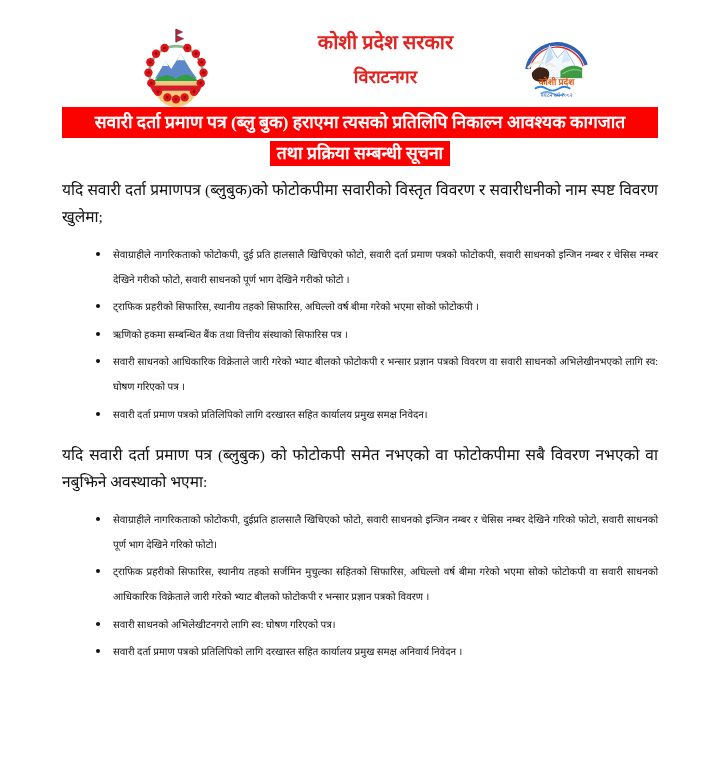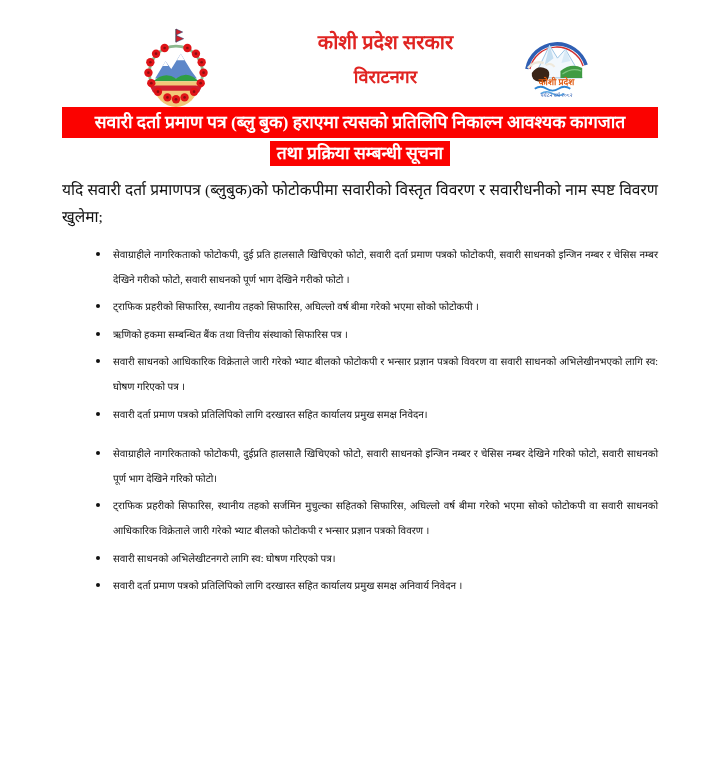--- a/index.html
+++ b/index.html
@@ -201,20 +201,21 @@
 
     <p class="intro">यदि सवारी दर्ता प्रमाणपत्र (ब्लुबुक)को फोटोकपीमा सवारीको विस्तृत विवरण र सवारीधनीको नाम स्पष्ट विवरण खुलेमा;</p>
     <ul class="doc-list">
       <li>सेवाग्राहीले नागरिकताको फोटोकपी, दुई प्रति हालसालै खिचिएको फोटो, सवारी दर्ता प्रमाण पत्रको फोटोकपी, सवारी साधनको इन्जिन नम्बर र चेसिस नम्बर देखिने गरीको फोटो, सवारी साधनको पूर्ण भाग देखिने गरीको फोटो ।</li>
       <li>ट्राफिक प्रहरीको सिफारिस, स्थानीय तहको सिफारिस, अघिल्लो वर्ष बीमा गरेको भएमा सोको फोटोकपी ।</li>
       <li>ऋणिको हकमा सम्बन्धित बैंक तथा वित्तीय संस्थाको सिफारिस पत्र ।</li>
       <li>सवारी साधनको आधिकारिक विक्रेताले जारी गरेको भ्याट बीलको फोटोकपी र भन्सार प्रज्ञान पत्रको विवरण वा सवारी साधनको अभिलेखीनभएको लागि स्व: घोषण गरिएको पत्र ।</li>
       <li>सवारी दर्ता प्रमाण पत्रको प्रतिलिपिको लागि दरखास्त सहित कार्यालय प्रमुख समक्ष निवेदन।</li>
     </ul>
 
+    <p class="intro">यदि सवारी दर्ता प्रमाण पत्र (ब्लुबुक) को फोटोकपी समेत नभएको वा फोटोकपीमा सबै विवरण नभएको वा नबुझिने अवस्थाको भएमा:</p>
     <ul class="doc-list">
       <li>सेवाग्राहीले नागरिकताको फोटोकपी, दुईप्रति हालसालै खिचिएको फोटो, सवारी साधनको इन्जिन नम्बर र चेसिस नम्बर देखिने गरिको फोटो, सवारी साधनको पूर्ण भाग देखिने गरिको फोटो।</li>
       <li>ट्राफिक प्रहरीको सिफारिस, स्थानीय तहको सर्जमिन मुचुल्का सहितको सिफारिस, अघिल्लो वर्ष बीमा गरेको भएमा सोको फोटोकपी वा सवारी साधनको आधिकारिक विक्रेताले जारी गरेको भ्याट बीलको फोटोकपी र भन्सार प्रज्ञान पत्रको विवरण ।</li>
       <li>सवारी साधनको अभिलेखीटनगरो लागि स्व: घोषण गरिएको पत्र।</li>
       <li>सवारी दर्ता प्रमाण पत्रको प्रतिलिपिको लागि दरखास्त सहित कार्यालय प्रमुख समक्ष अनिवार्य निवेदन ।</li>
     </ul>
 
   </div>
 </div>
 

